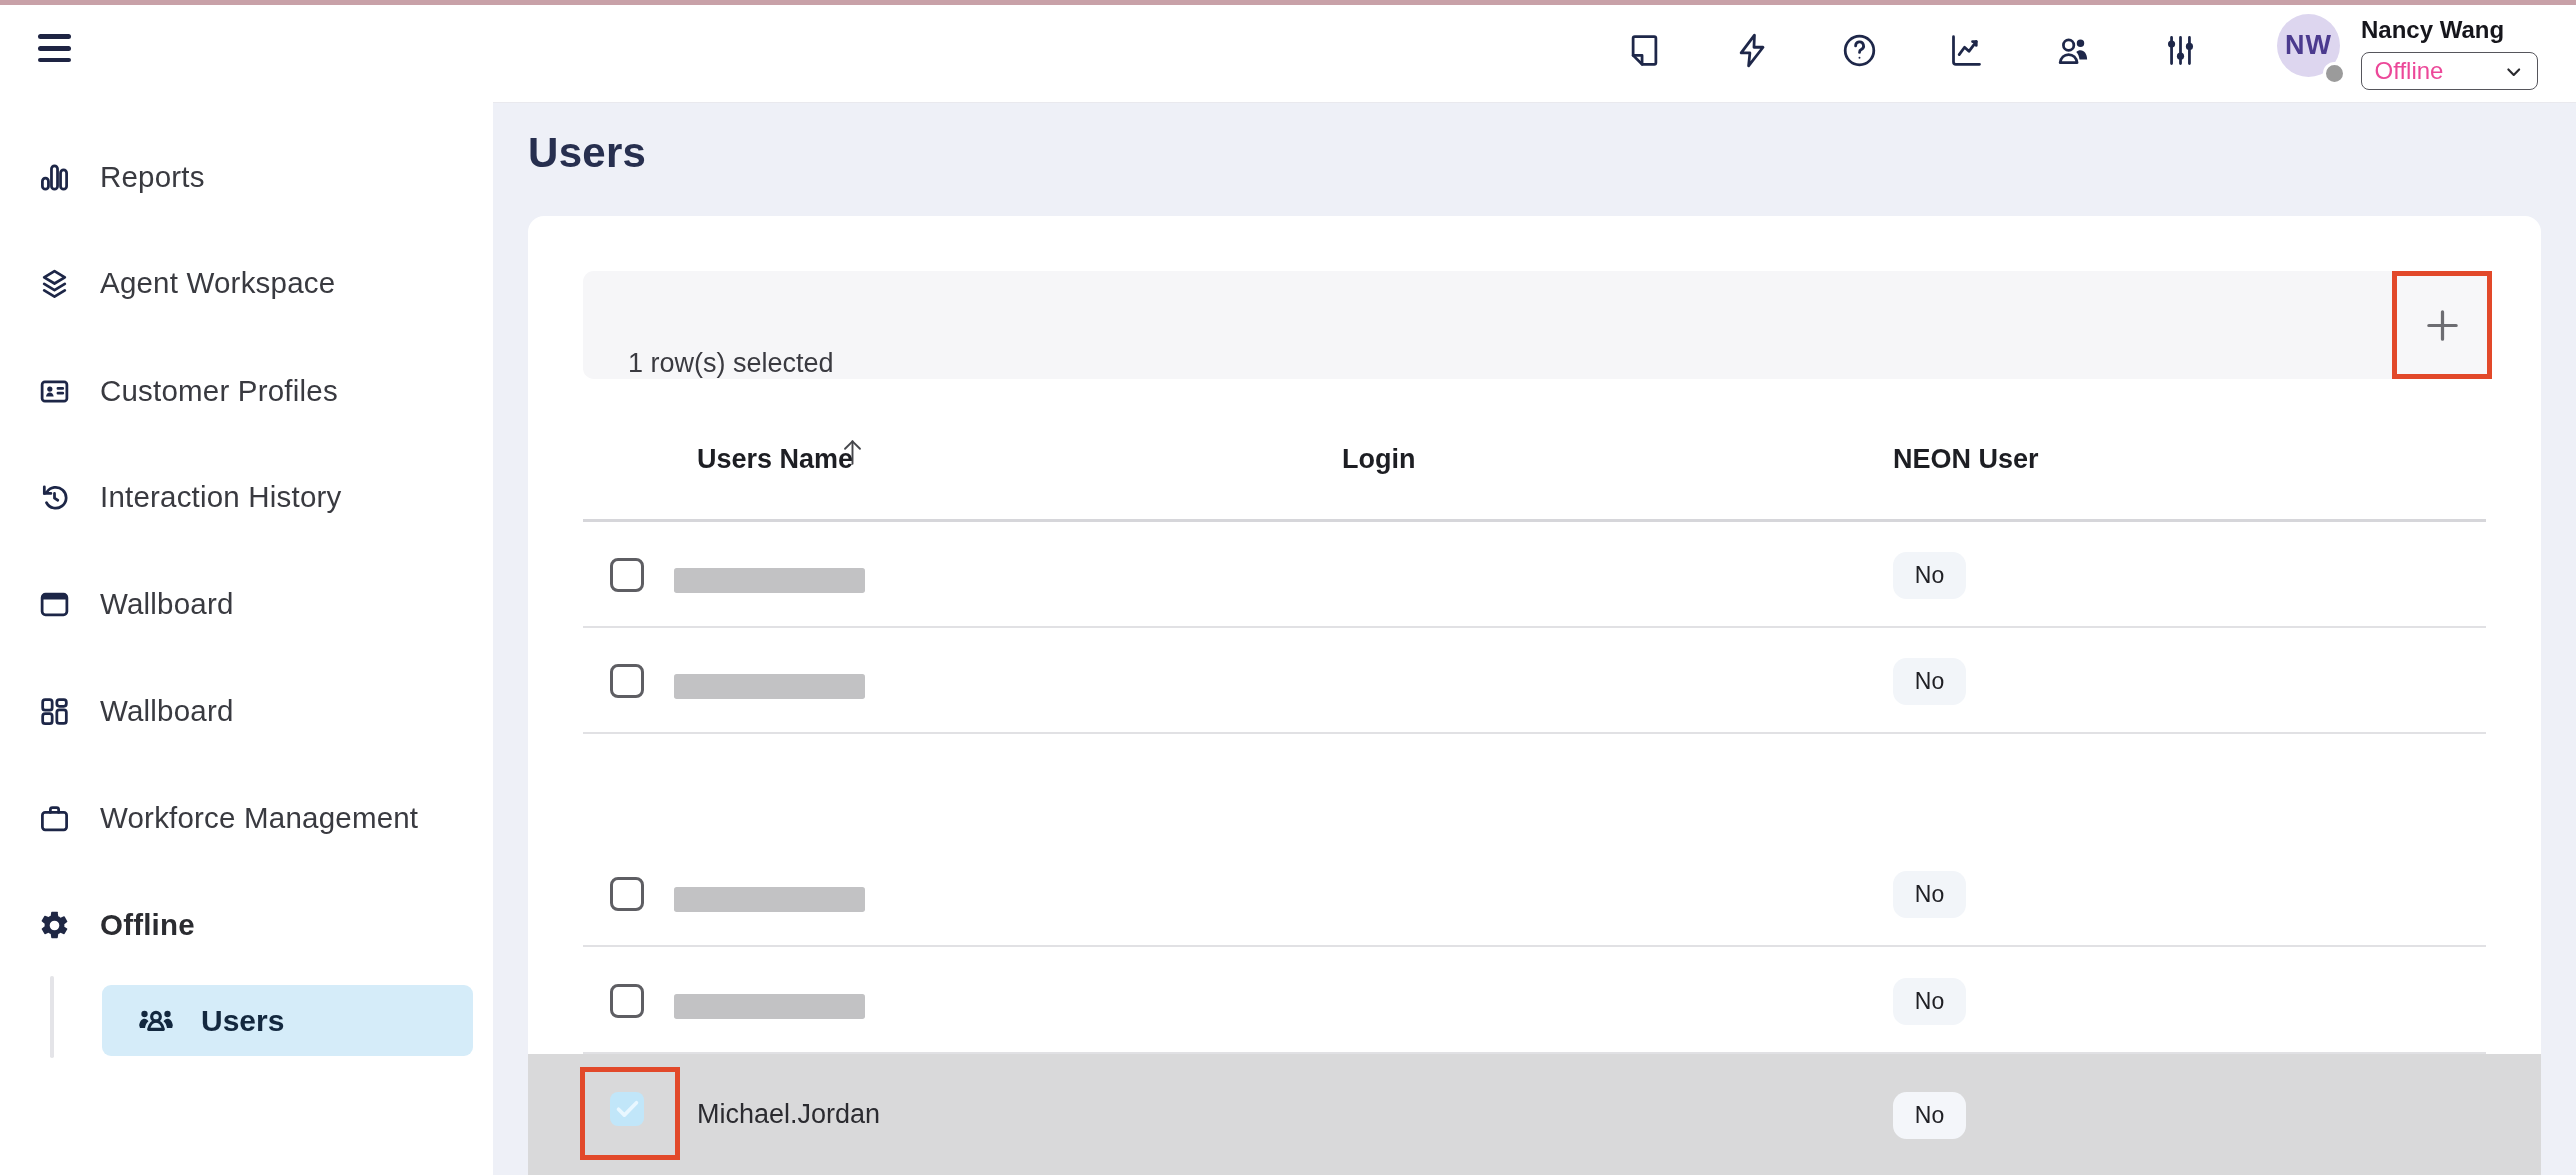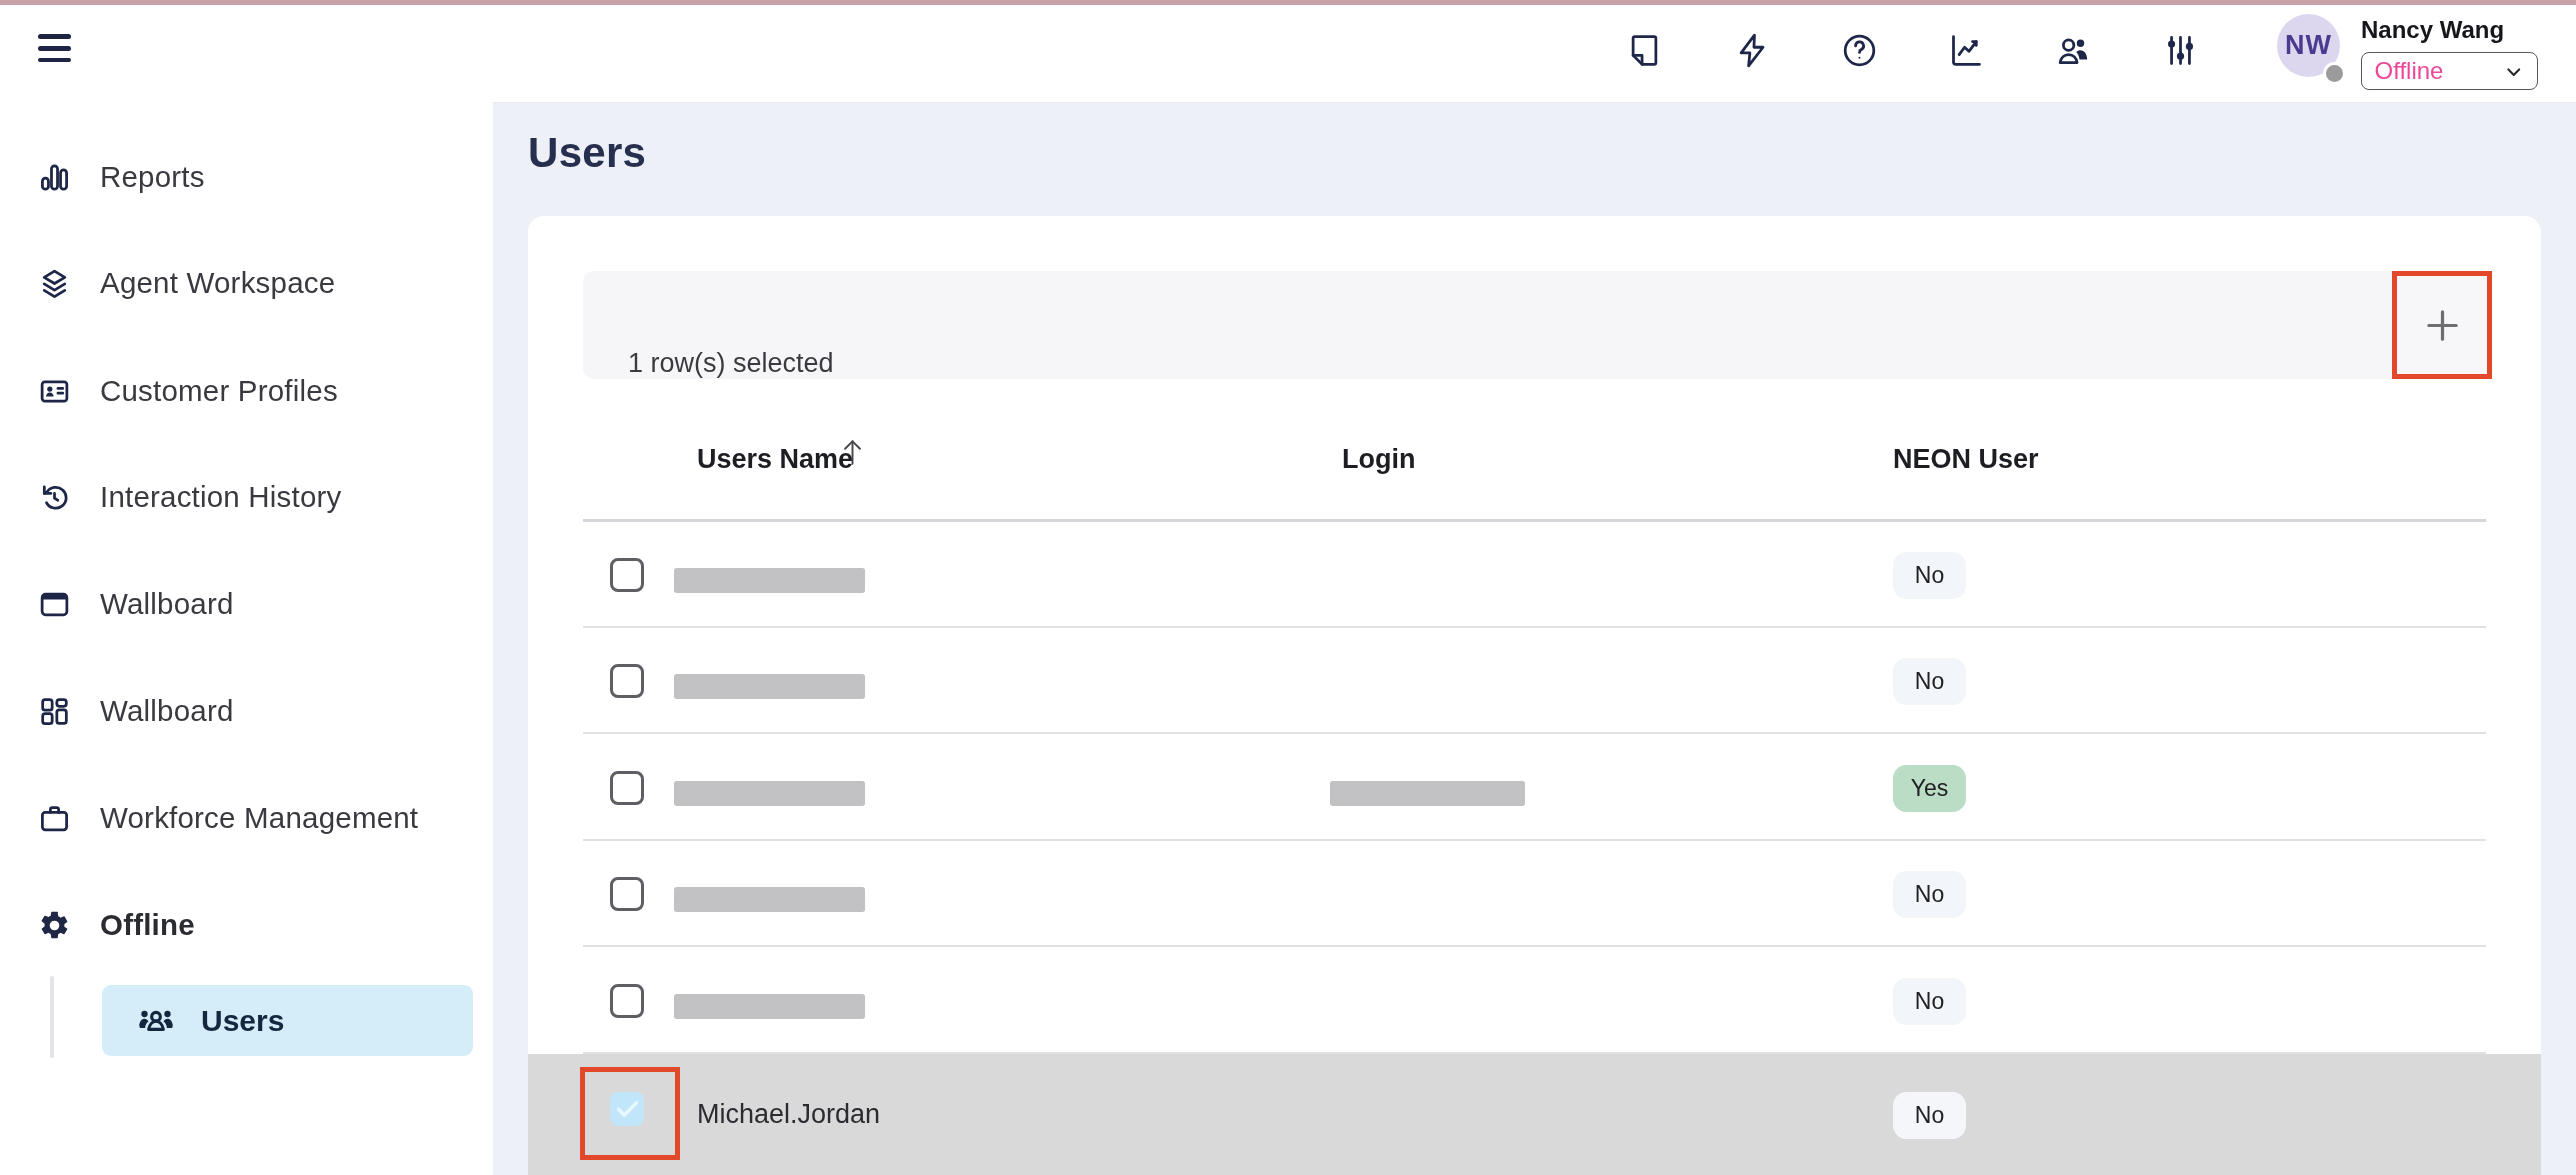--- a/index.html
+++ b/index.html
@@ -263,27 +263,20 @@
       <span class="rowline"></span>
     </div>
 
     <div class="abs trow" style="top:412px">
       <span class="cb"></span>
       <span class="redact login"></span>
       <span class="badge">No</span>
       <span class="rowline"></span>
     </div>
 
-    <div class="abs trow" style="top:519px">
-      <span class="cb"></span>
-      <span class="redact login"></span>
-      <span class="redact name"></span>
-      <span class="badge yes">Yes</span>
-      <span class="rowline"></span>
-    </div>
 
     <div class="abs trow" style="top:625px">
       <span class="cb"></span>
       <span class="redact login"></span>
       <span class="badge">No</span>
       <span class="rowline"></span>
     </div>
 
     <div class="abs trow" style="top:732px">
       <span class="cb"></span>

